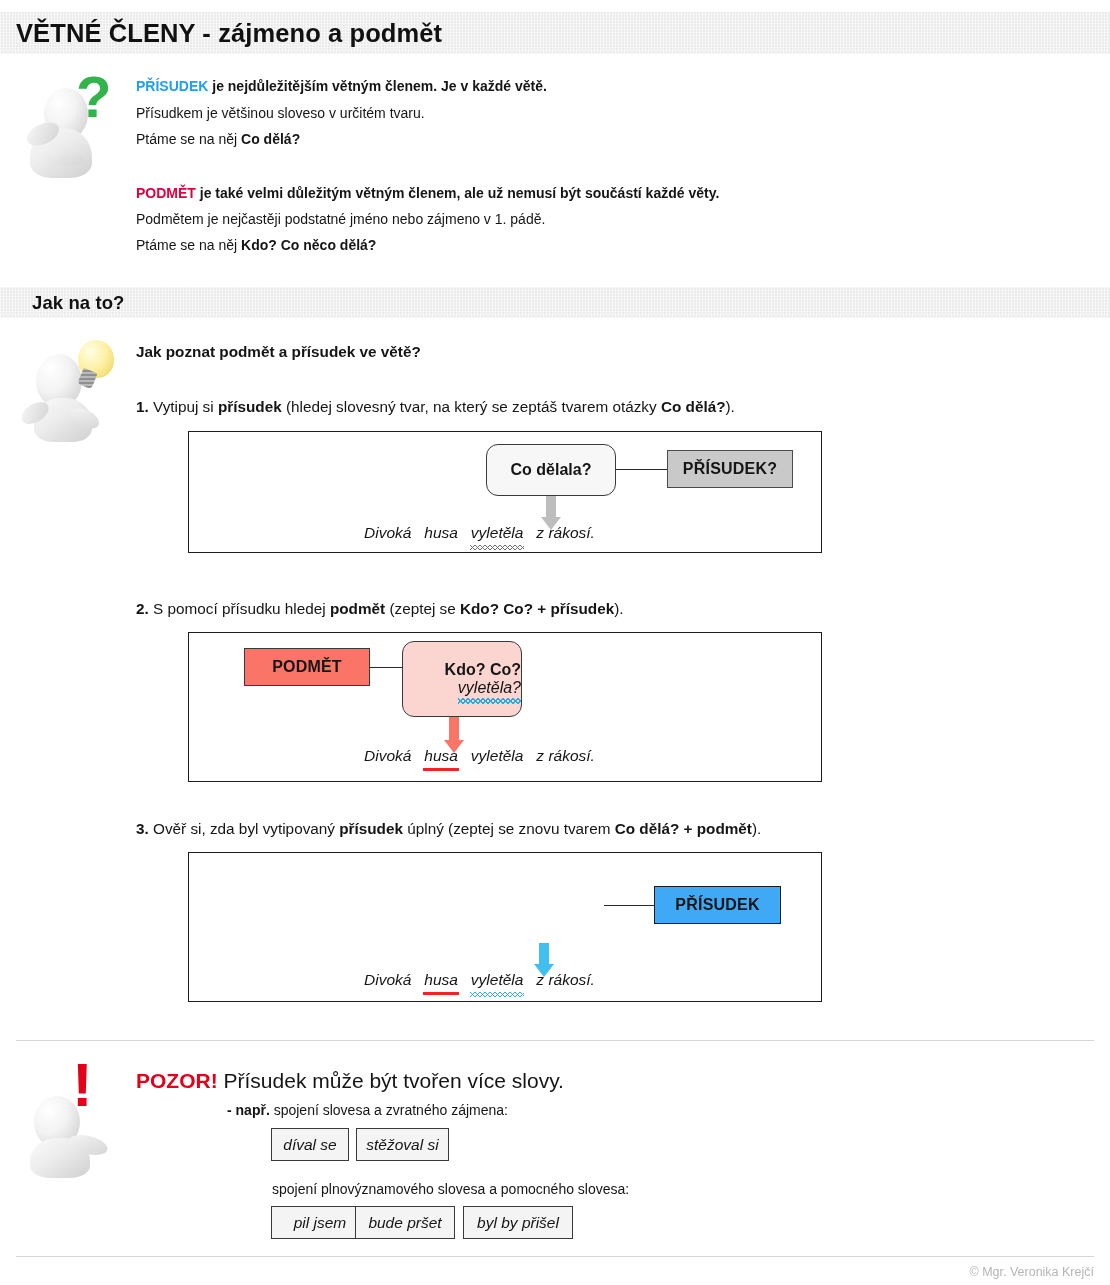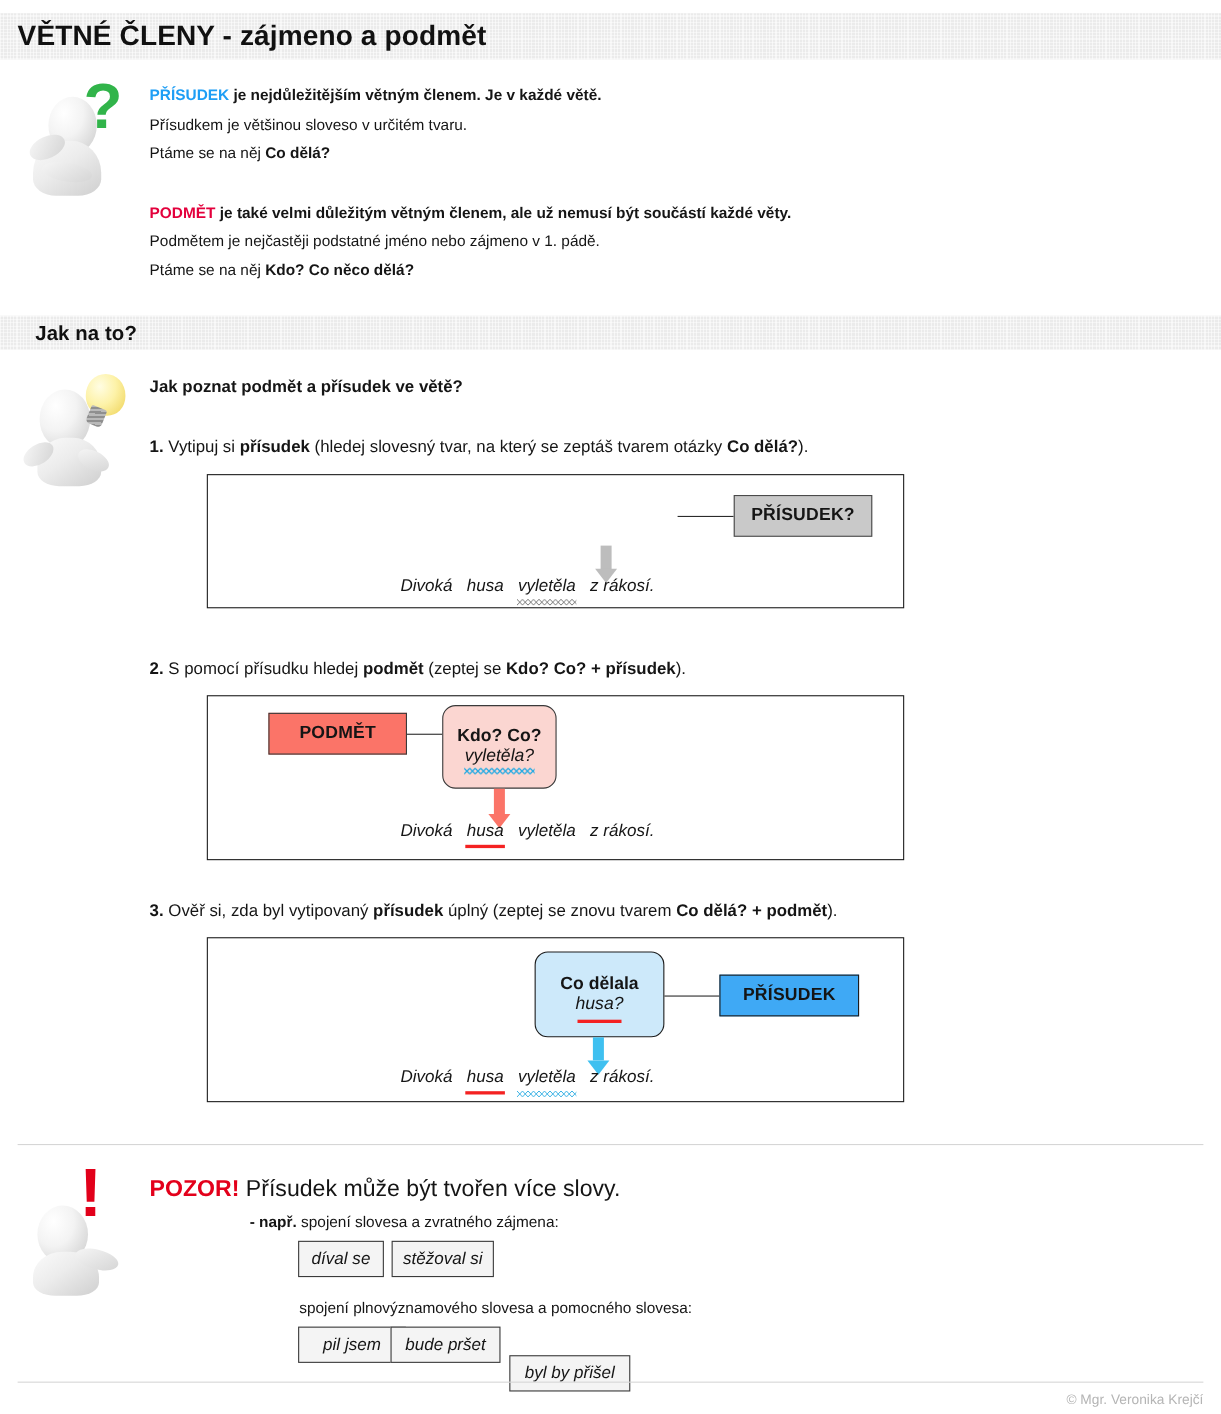--- a/index.html
+++ b/index.html
@@ -266,20 +266,23 @@
   <div class="bulb-base" style="left:66px; top:38px;"></div>
 </div>
 
 <div class="txt howto-head" style="left:136px; top:343px;">Jak poznat podmět a přísudek ve větě?</div>
 
 <div class="txt step-line" style="left:136px; top:398px;">
   <span class="b">1.</span><span> Vytipuj si </span><span class="b">přísudek</span><span> (hledej slovesný tvar, na který se zeptáš tvarem otázky </span><span class="b">Co dělá?</span><span>).</span>
 </div>
 
 <div class="panel" style="left:188px; top:431px; width:634px; height:122px;">
+  <div class="bubble bubble-grey" style="left:297px; top:12px; width:130px; height:52px;">
+    <div class="bubble-l1">Co dělala?</div>
+  </div>
   <div class="connector" style="left:427px; top:37px; width:51px;"></div>
   <div class="tag tag-grey" style="left:478px; top:18px; width:126px; height:38px;">
     <span>PŘÍSUDEK?</span>
   </div>
   <div class="arrow arrow-grey" style="left:352px; top:64px; width:20px; height:34px;">
     <div class="shaft" style="height:22px;"></div>
     <div class="headv"></div>
   </div>
   <div class="sentence" style="left:175px; top:92px;">
     <span class="w">Divoká</span>&nbsp;&nbsp;
@@ -291,45 +294,41 @@
 
 <div class="txt step-line" style="left:136px; top:600px;">
   <span class="b">2.</span><span> S pomocí přísudku hledej </span><span class="b">podmět</span><span> (zeptej se </span><span class="b">Kdo? Co? + přísudek</span><span>).</span>
 </div>
 
 <div class="panel" style="left:188px; top:632px; width:634px; height:150px;">
   <div class="tag tag-red" style="left:55px; top:15px; width:126px; height:38px;">
     <span>PODMĚT</span>
   </div>
   <div class="connector" style="left:181px; top:34px; width:32px;"></div>
-  <div class="bubble bubble-pink" style="left:213px; top:8px; width:104px; height:76px;">
+  <div class="bubble bubble-pink" style="left:213px; top:8px; width:120px; height:76px;align-items:flex-end;">
     <div class="bubble-l1">Kdo? Co?</div>
     <div class="bubble-l2 wave-blue">vyletěla?</div>
   </div>
   <div class="arrow arrow-red" style="left:255px; top:84px; width:20px; height:36px;">
     <div class="shaft" style="height:23px;"></div>
     <div class="headv"></div>
   </div>
   <div class="sentence" style="left:175px; top:114px;">
     <span class="w">Divoká</span>&nbsp;&nbsp;
     <span class="w ul-red">husa</span>&nbsp;&nbsp;
     <span class="w">vyletěla</span>&nbsp;&nbsp;
     <span class="w">z rákosí.</span>
   </div>
 </div>
 
 <div class="txt step-line" style="left:136px; top:820px;">
   <span class="b">3.</span><span> Ověř si, zda byl vytipovaný </span><span class="b">přísudek</span><span> úplný (zeptej se znovu tvarem </span><span class="b">Co dělá? + podmět</span><span>).</span>
 </div>
 
 <div class="panel" style="left:188px; top:852px; width:634px; height:150px;">
-  <div class="bubble bubble-blue" style="left:297px; top:12px; width:118px; height:78px;">
-    <div class="bubble-l1">Co dělala</div>
-    <div class="bubble-l2 ul-red-in">husa?</div>
-  </div>
   <div class="connector" style="left:415px; top:52px; width:50px;"></div>
   <div class="tag tag-blue" style="left:465px; top:33px; width:127px; height:38px;">
     <span>PŘÍSUDEK</span>
   </div>
   <div class="arrow arrow-blue" style="left:345px; top:90px; width:20px; height:34px;">
     <div class="shaft" style="height:21px;"></div>
     <div class="headv"></div>
   </div>
   <div class="sentence" style="left:175px; top:118px;">
     <span class="w">Divoká</span>&nbsp;&nbsp;
@@ -364,18 +363,18 @@
 </div>
 
 <div class="txt small-note" style="left:272px; top:1181px;">spojení plnovýznamového slovesa a pomocného slovesa:</div>
 
 <div class="wordbox" style="left:271px; top:1206px; width:98px; height:33px;">
   <span>pil jsem</span>
 </div>
 <div class="wordbox" style="left:355px; top:1206px; width:100px; height:33px;">
   <span>bude pršet</span>
 </div>
-<div class="wordbox" style="left:463px; top:1206px; width:110px; height:33px;margin-top:26px;">
+<div class="wordbox" style="left:463px; top:1206px; width:110px; height:33px;">
   <span>byl by přišel</span>
 </div>
 
 <div class="rule" style="top:1256px;"></div>
 <div class="copyright" style="right:16px; top:1265px;">© Mgr. Veronika Krejčí</div>
 
 </body></html>

